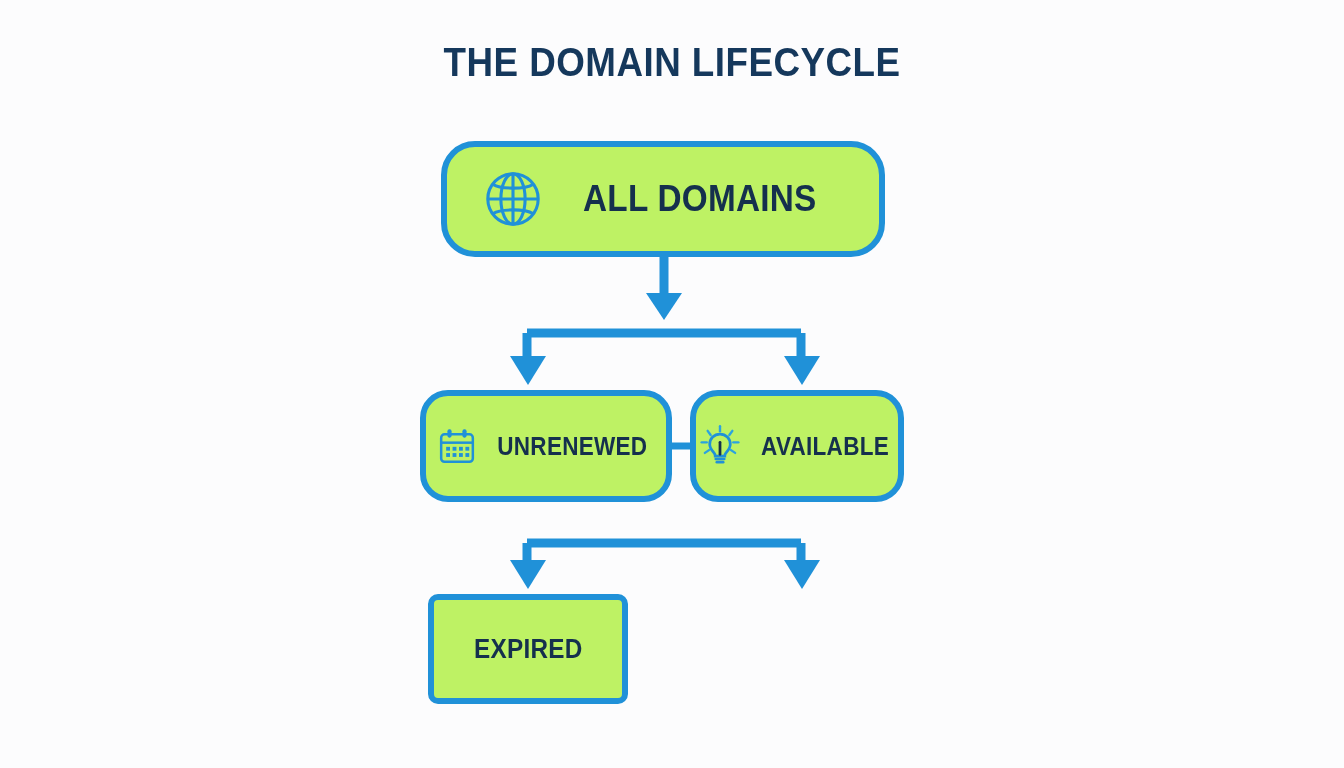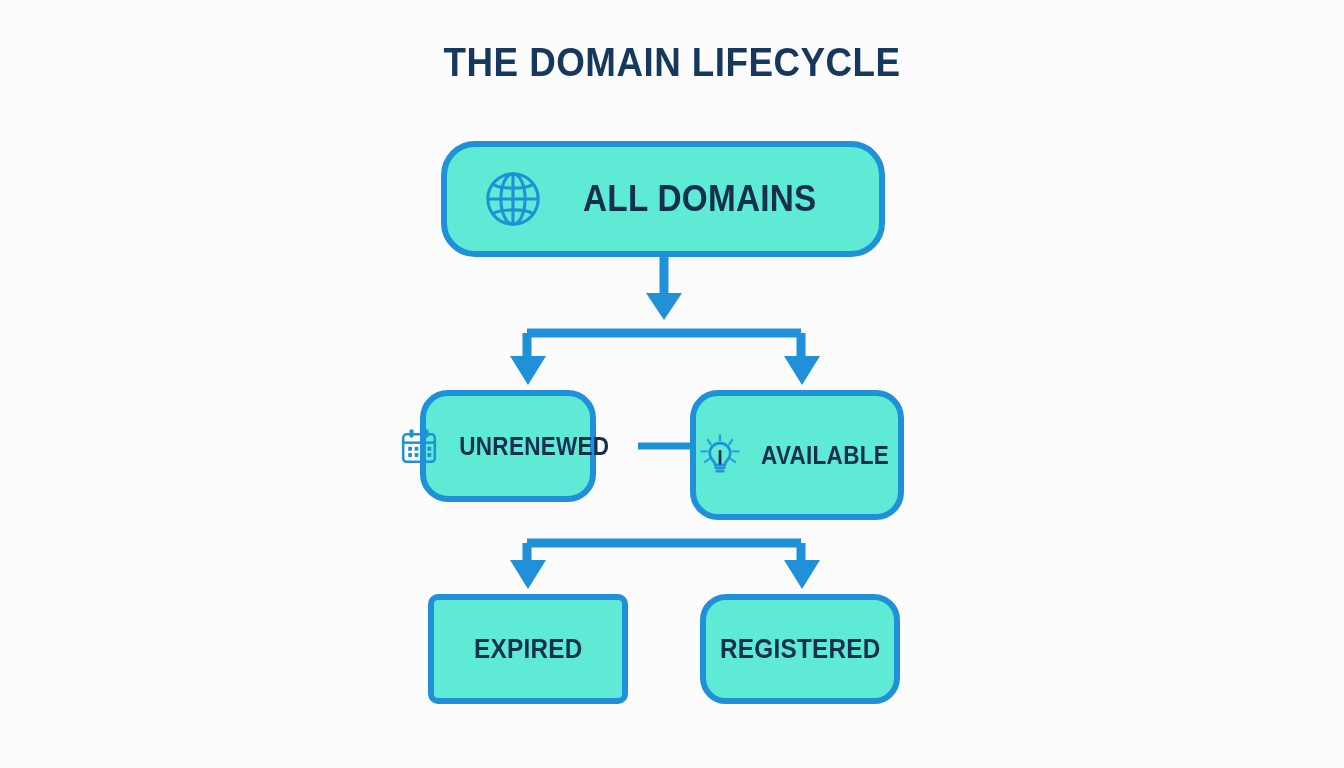--- a/index.html
+++ b/index.html
@@ -45,21 +45,21 @@
     top: 0;
     width: 1344px;
     height: 768px;
     pointer-events: none;
   }
 
   
   .node {
     position: absolute;
     box-sizing: border-box;
-    background: #5eead4;
+    background: #bef264;
     border: 6px solid #2091d8;
     display: flex;
     align-items: center;
     justify-content: center;
   }
 
   .node-label {
     font-family: "Liberation Sans", sans-serif;
     font-weight: bold;
     color: #15304d;
@@ -80,32 +80,32 @@
     padding-right: 14px;
   }
   #node-all-domains .node-label {
     font-size: 37px;
   }
 
   
   #node-unrenewed {
     left: 420px;
     top: 390px;
-    width: 176px;
+    width: 252px;
     height: 112px;
     border-radius: 28px;
     gap: 12px;
   }
   #node-unrenewed .node-label { font-size: 25px; }
 
   #node-available {
     left: 690px;
     top: 390px;
     width: 214px;
-    height: 130px;
+    height: 112px;
     border-radius: 28px;
     gap: 12px;
   }
   #node-available .node-label { font-size: 25px; }
 
   
   #node-expired {
     left: 428px;
     top: 594px;
     width: 200px;
@@ -227,17 +227,14 @@
         </g>
       </svg>
     </span>
     <span class="node-label">AVAILABLE</span>
   </div>
 
   <div class="node" id="node-expired">
     <span class="node-label">EXPIRED</span>
   </div>
 
-  <div class="node" id="node-registered">
-    <span class="node-label">REGISTERED</span>
-  </div>
 
 </div>
 
 </body></html>

